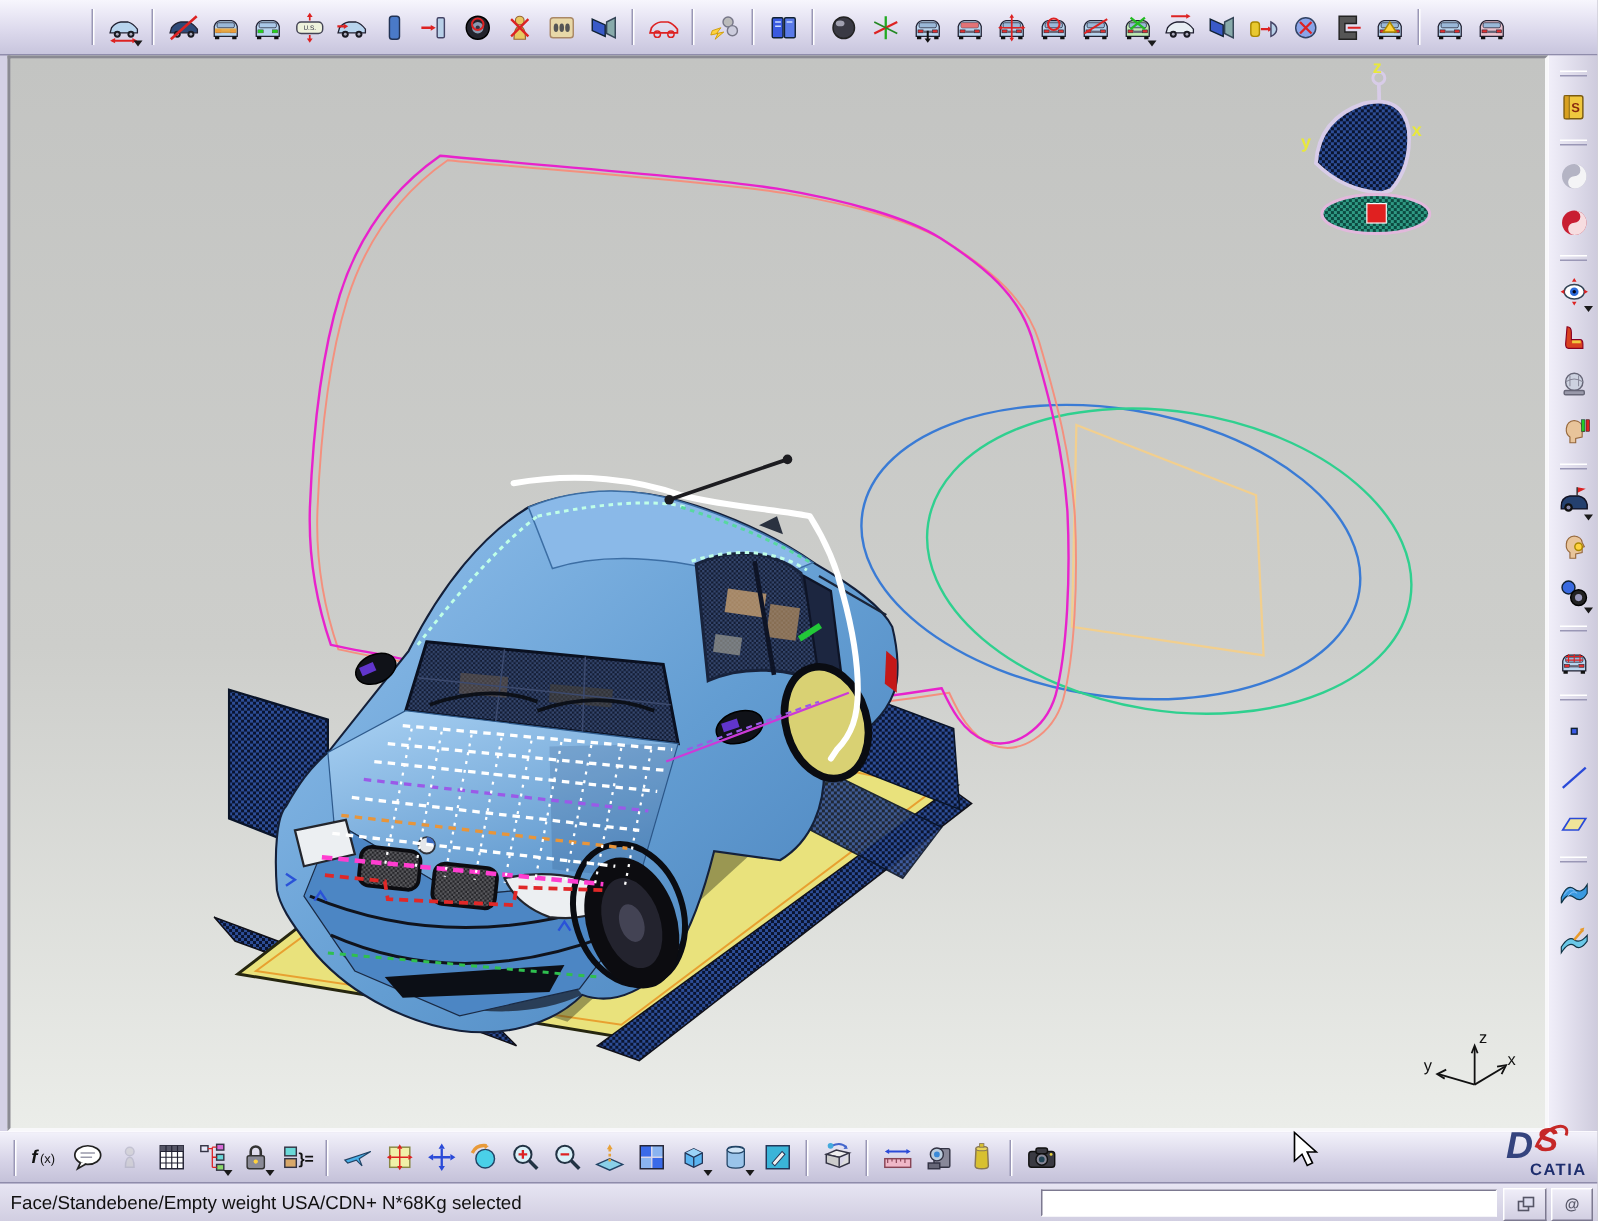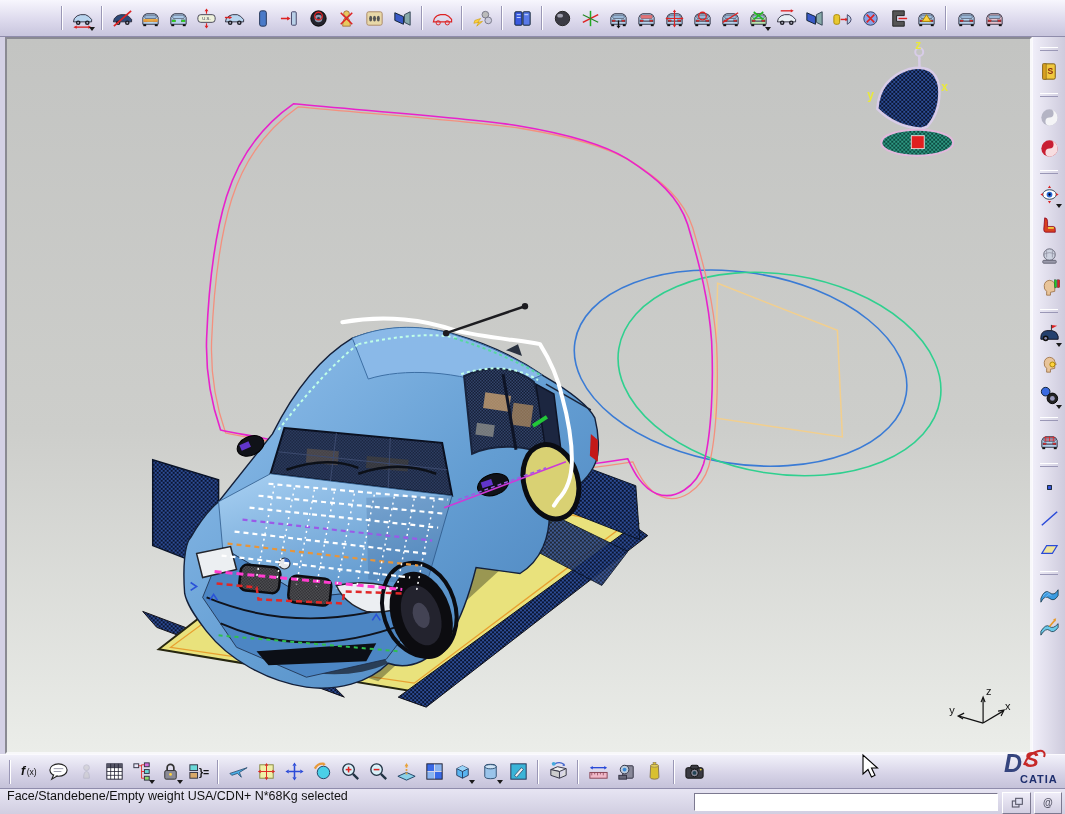--- a/index.html
+++ b/index.html
@@ -23,21 +23,21 @@
   .tb-sep{width:0;height:24px;border-left:1px solid #9a97b6;border-right:1px solid #ffffff;
     margin:0 5px;flex:0 0 auto}
   .sb-grip{width:18px;height:2px;border-top:1px solid #ffffff;border-bottom:1px solid #9a97b6;margin:6px 0 5px}
   
   .vp{position:absolute;left:5px;top:37px;right:33px;bottom:60px;
     border:2px solid;border-color:#8a8a92 #f8f8fa #f8f8fa #8a8a92;background:#cccdcb}
   svg.scene{display:block;width:100%;height:100%}
   
   .statusbar{position:absolute;left:0;bottom:0;width:100%;height:26px;box-sizing:border-box;
     background:linear-gradient(#e7e5f3,#d1cee1);border-top:1px solid #8f8cab;
-    font-size:12.5px;color:#111;display:flex;align-items:flex-start;padding-left:7px}
+    font-size:12.5px;color:#111;display:flex;align-items:center;padding-left:7px}
   .cmd-input{position:absolute;left:694px;top:4px;width:296px;height:16px;
     border:1px solid;border-color:#7c7990 #ffffff #ffffff #7c7990;background:#fff;
     font-size:12px;padding:0 3px;font-family:"Liberation Sans",sans-serif}
   .sb-btn{position:absolute;top:3px;width:27px;height:20px;
     background:linear-gradient(#efedf8,#d2cfe2);
     border:1px solid;border-color:#ffffff #7c7990 #7c7990 #ffffff;
     display:flex;align-items:center;justify-content:center}
   .sb-btn-1{left:1002px}.sb-btn-2{left:1034px;width:26px}
   
   .logo{position:absolute;right:3px;bottom:27px;width:62px;height:44px;z-index:5}

